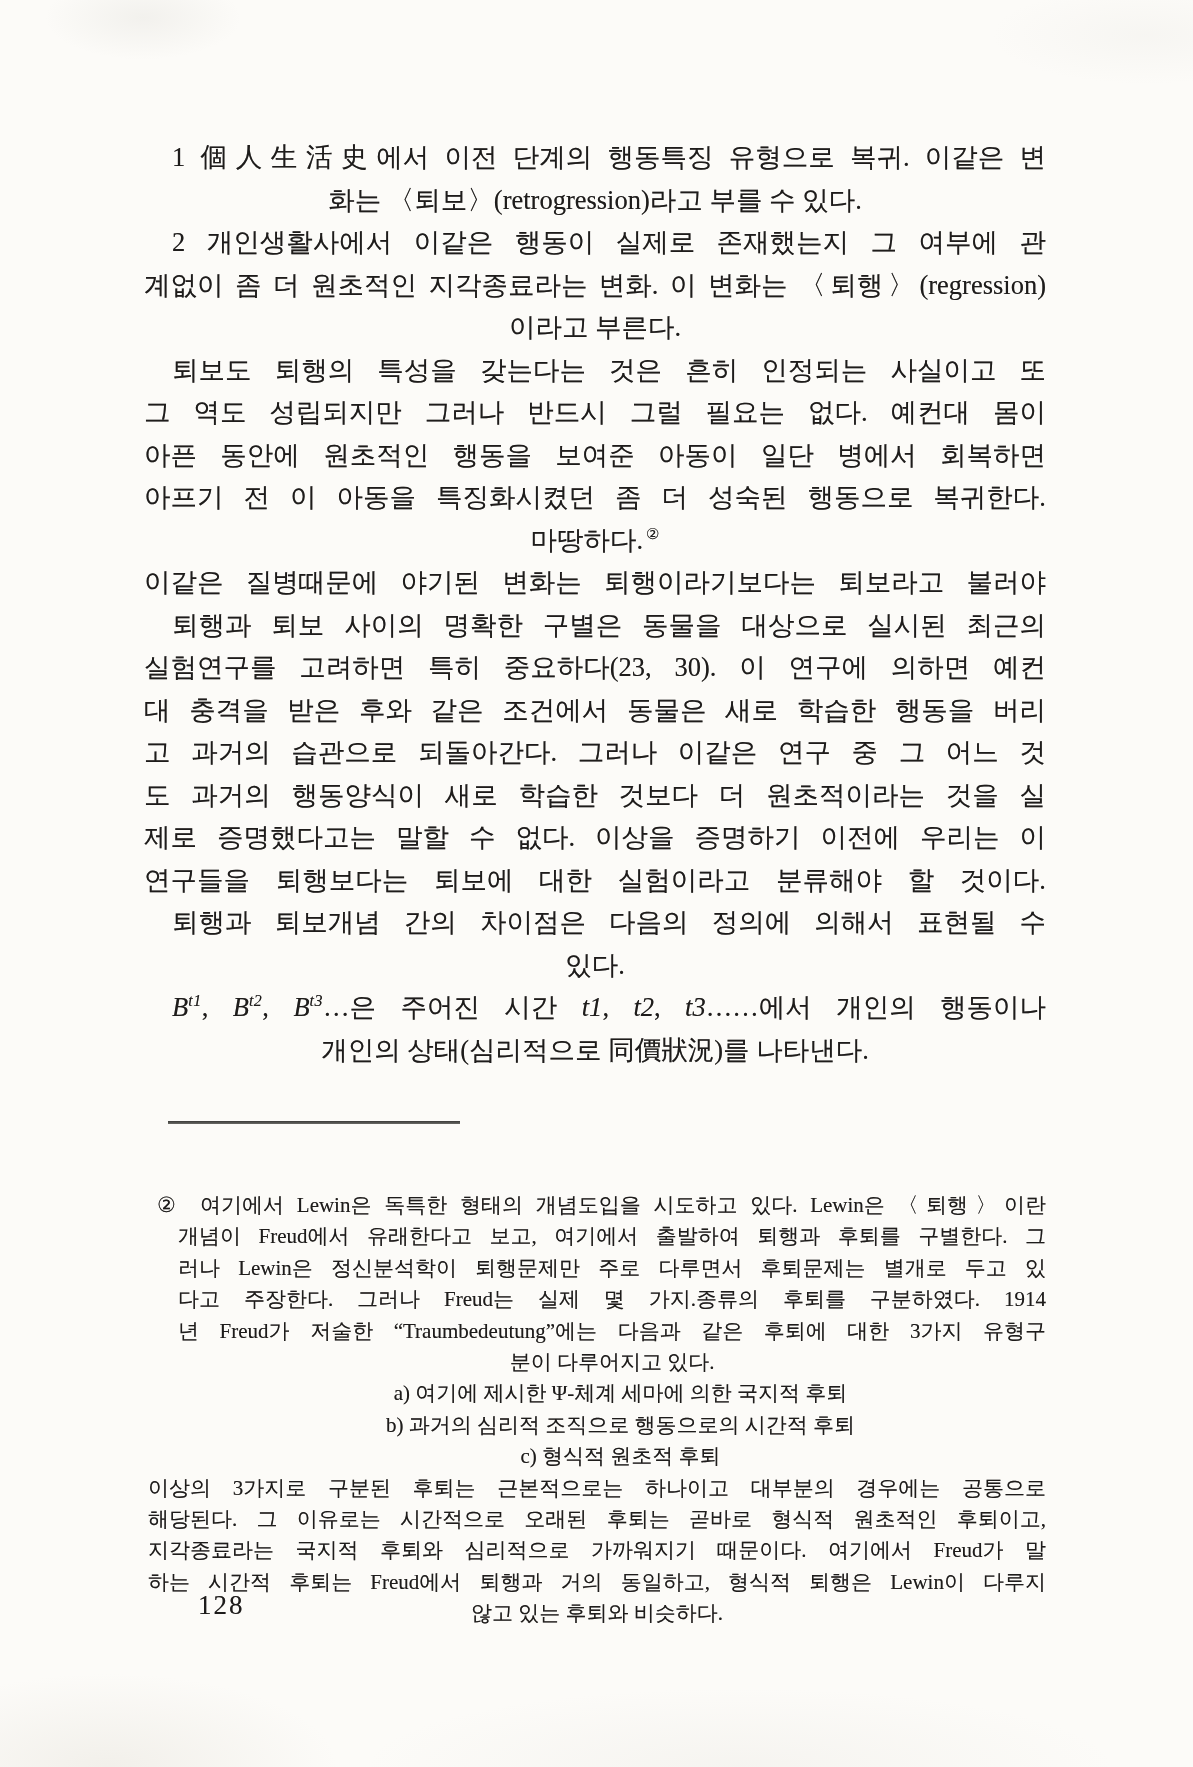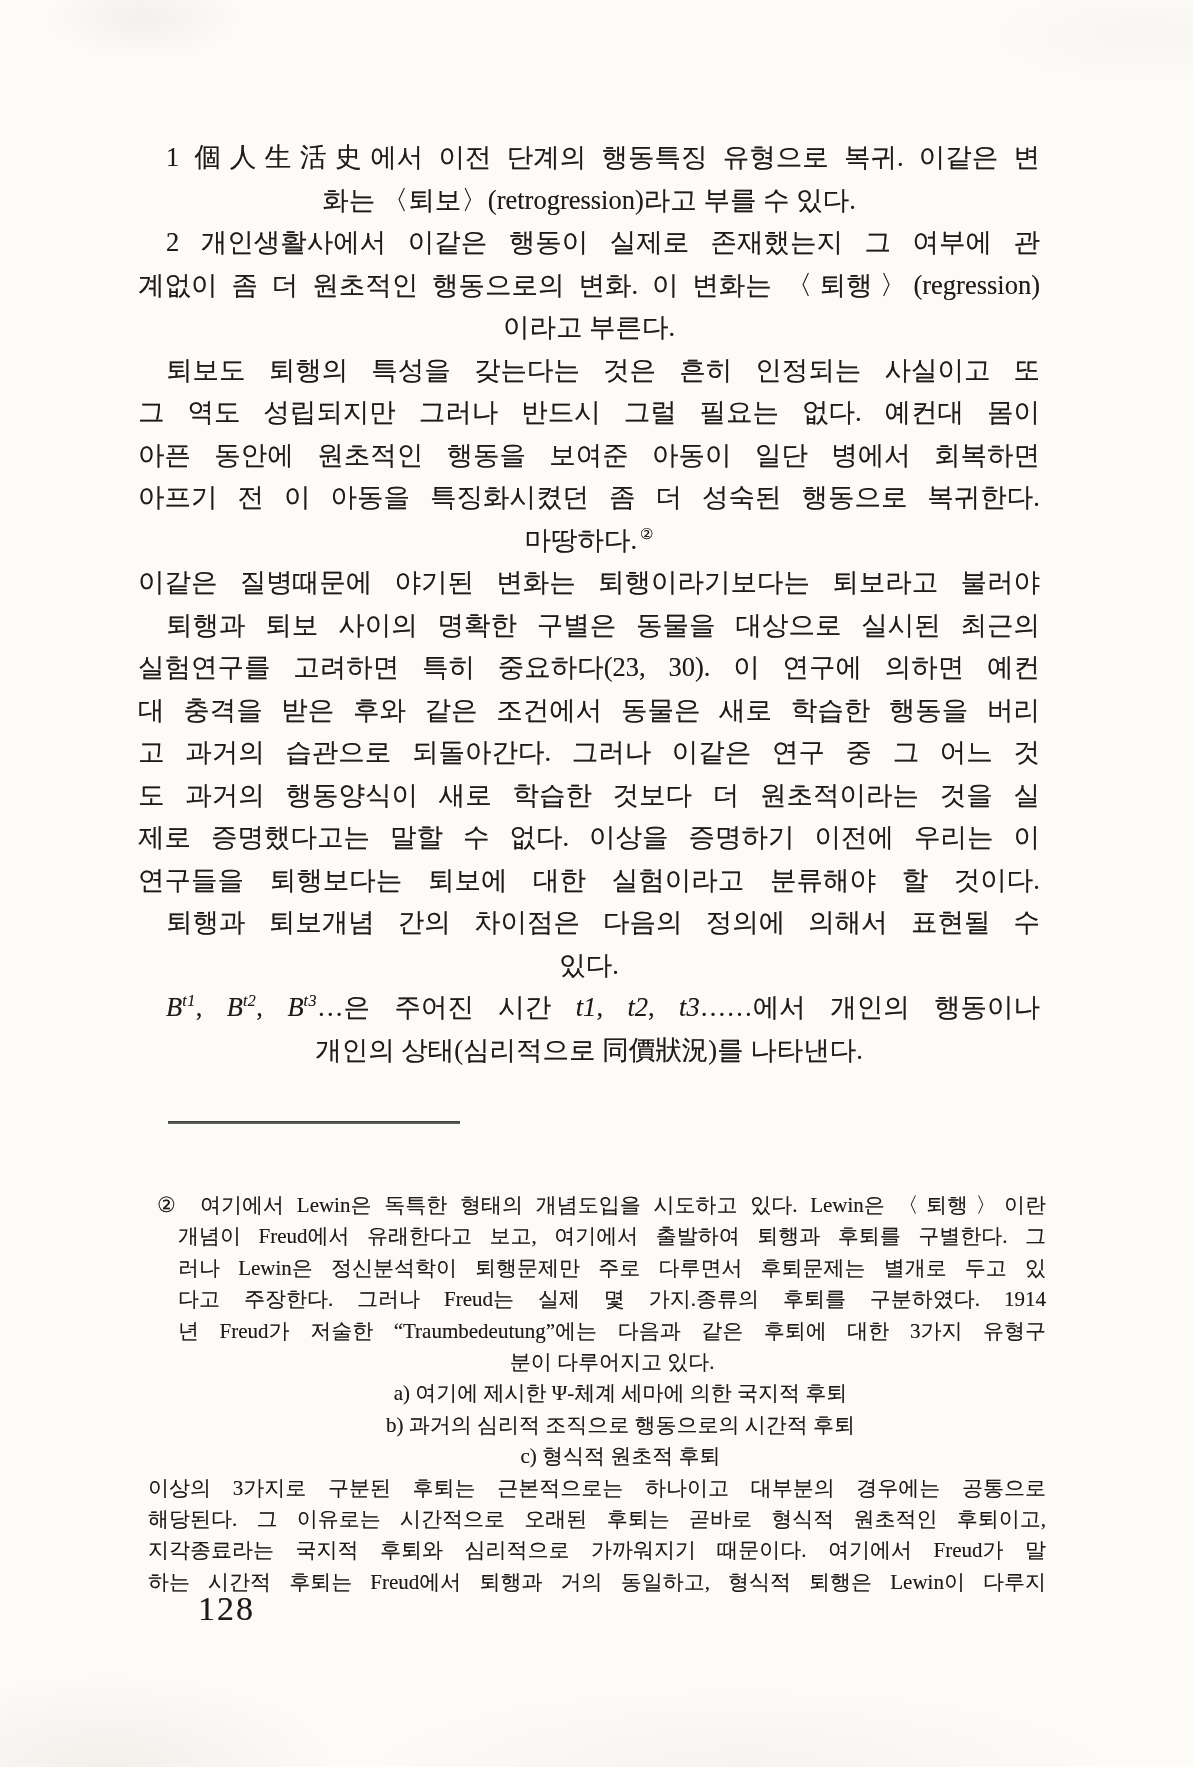--- a/index.html
+++ b/index.html
@@ -13,21 +13,21 @@
       radial-gradient(140px 60px at 12% 1%, rgba(190,188,180,.16), transparent 70%),
       radial-gradient(220px 70px at 96% 2%, rgba(200,198,190,.10), transparent 70%),
       radial-gradient(320px 130px at 9% 100%, rgba(206,200,186,.22), transparent 72%),
       radial-gradient(520px 110px at 62% 100%, rgba(206,202,192,.14), transparent 72%),
       #fcfbf8;
     font-family:"Liberation Serif","DejaVu Serif",serif;
     text-shadow:0 0 .6px rgba(30,28,27,.5);
   }
   
   .body-text{
-    position:absolute;left:138px;top:136px;width:902px;
+    position:absolute;left:144px;top:136px;width:902px;
     font-size:26.5px;line-height:42.5px;
     word-break:keep-all;
   }
   .bline{height:42.5px;text-align:center;white-space:normal;}
   .bline.just{text-align:justify;text-align-last:justify;}
   .bline.indent{text-indent:28px;}
   sup.note-ref{font-size:15px;line-height:0;vertical-align:super;margin-left:3px;}
   .it{font-style:italic;}
   sup.fsup{font-size:16px;line-height:0;vertical-align:super;font-style:italic;letter-spacing:.5px;}
   
@@ -45,32 +45,32 @@
   .fn-line{height:31.4px;box-sizing:border-box;width:100%;text-align:center;}
   .fn-line.just{text-align:justify;text-align-last:justify;}
   .fn-first{padding-left:11px;}
   .fn-cont{padding-left:32px;}
   .fn-item{padding-left:49px;}
   .fn-flush{padding-left:2px;}
   .fn-marker{letter-spacing:2px;}
   
   .page-number{
     position:absolute;left:198px;top:1590px;
-    font-size:34px;letter-spacing:2px;
+    font-size:27px;letter-spacing:2px;
   }
 </style>
 </head>
 <body>
 
 <div class="page">
   <div class="body-text">
       <div class="bline indent just">1 個人生活史에서 이전 단계의 행동특징 유형으로 복귀. 이같은 변</div>
       <div class="bline">화는 〈퇴보〉(retrogression)라고 부를 수 있다.</div>
       <div class="bline indent just">2 개인생활사에서 이같은 행동이 실제로 존재했는지 그 여부에 관</div>
-      <div class="bline just">계없이 좀 더 원초적인 행동으로의 변화. 이 변화는 〈퇴행〉(regression)</div>
+      <div class="bline just">계없이 좀 더 원초적인 지각종료라는 변화. 이 변화는 〈퇴행〉(regression)</div>
       <div class="bline">이라고 부른다.</div>
       <div class="bline indent just">퇴보도 퇴행의 특성을 갖는다는 것은 흔히 인정되는 사실이고 또</div>
       <div class="bline just">그 역도 성립되지만 그러나 반드시 그럴 필요는 없다. 예컨대 몸이</div>
       <div class="bline just">아픈 동안에 원초적인 행동을 보여준 아동이 일단 병에서 회복하면</div>
       <div class="bline just">아프기 전 이 아동을 특징화시켰던 좀 더 성숙된 행동으로 복귀한다.</div>
       <div class="bline">마땅하다.<sup class="note-ref">②</sup></div>
       <div class="bline just">이같은 질병때문에 야기된 변화는 퇴행이라기보다는 퇴보라고 불러야</div>
       <div class="bline indent just">퇴행과 퇴보 사이의 명확한 구별은 동물을 대상으로 실시된 최근의</div>
       <div class="bline just">실험연구를 고려하면 특히 중요하다(23, 30). 이 연구에 의하면 예컨</div>
       <div class="bline just">대 충격을 받은 후와 같은 조건에서 동물은 새로 학습한 행동을 버리</div>
@@ -91,15 +91,16 @@
       <div class="fn-line fn-cont just">다고 주장한다. 그러나 Freud는 실제 몇 가지.종류의 후퇴를 구분하였다. 1914</div>
       <div class="fn-line fn-cont just">년 Freud가 저술한 “Traumbedeutung”에는 다음과 같은 후퇴에 대한 3가지 유형구</div>
       <div class="fn-line fn-cont">분이 다루어지고 있다.</div>
       <div class="fn-line fn-item">a) 여기에 제시한 Ψ-체계 세마에 의한 국지적 후퇴</div>
       <div class="fn-line fn-item">b) 과거의 심리적 조직으로 행동으로의 시간적 후퇴</div>
       <div class="fn-line fn-item">c) 형식적 원초적 후퇴</div>
       <div class="fn-line fn-flush just">이상의 3가지로 구분된 후퇴는 근본적으로는 하나이고 대부분의 경우에는 공통으로</div>
       <div class="fn-line fn-flush just">해당된다. 그 이유로는 시간적으로 오래된 후퇴는 곧바로 형식적 원초적인 후퇴이고,</div>
       <div class="fn-line fn-flush just">지각종료라는 국지적 후퇴와 심리적으로 가까워지기 때문이다. 여기에서 Freud가 말</div>
       <div class="fn-line fn-flush just">하는 시간적 후퇴는 Freud에서 퇴행과 거의 동일하고, 형식적 퇴행은 Lewin이 다루지</div>
+      <div class="fn-line fn-flush">않고 있는 후퇴와 비슷하다.</div>
     </div>
   <div class="page-number">128</div>
 </div>
 
 </body></html>

